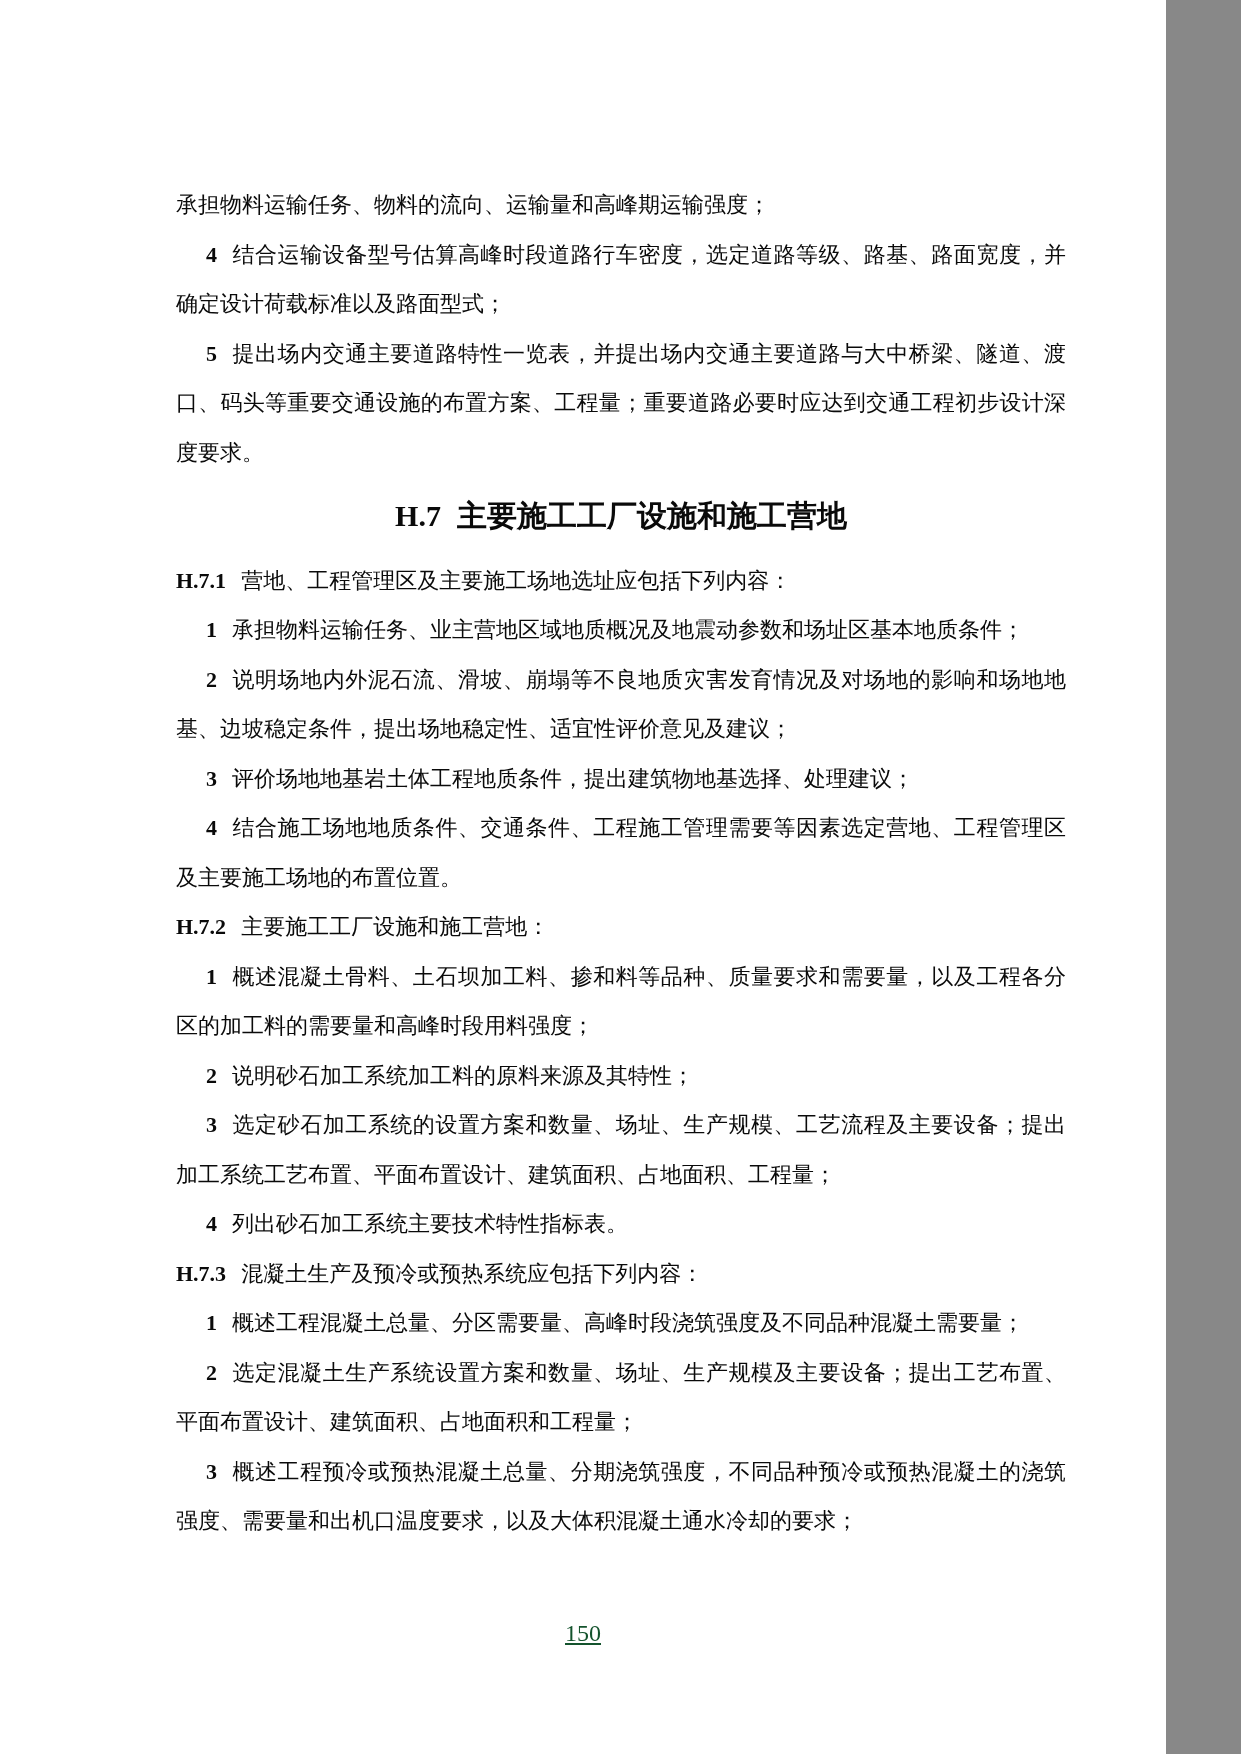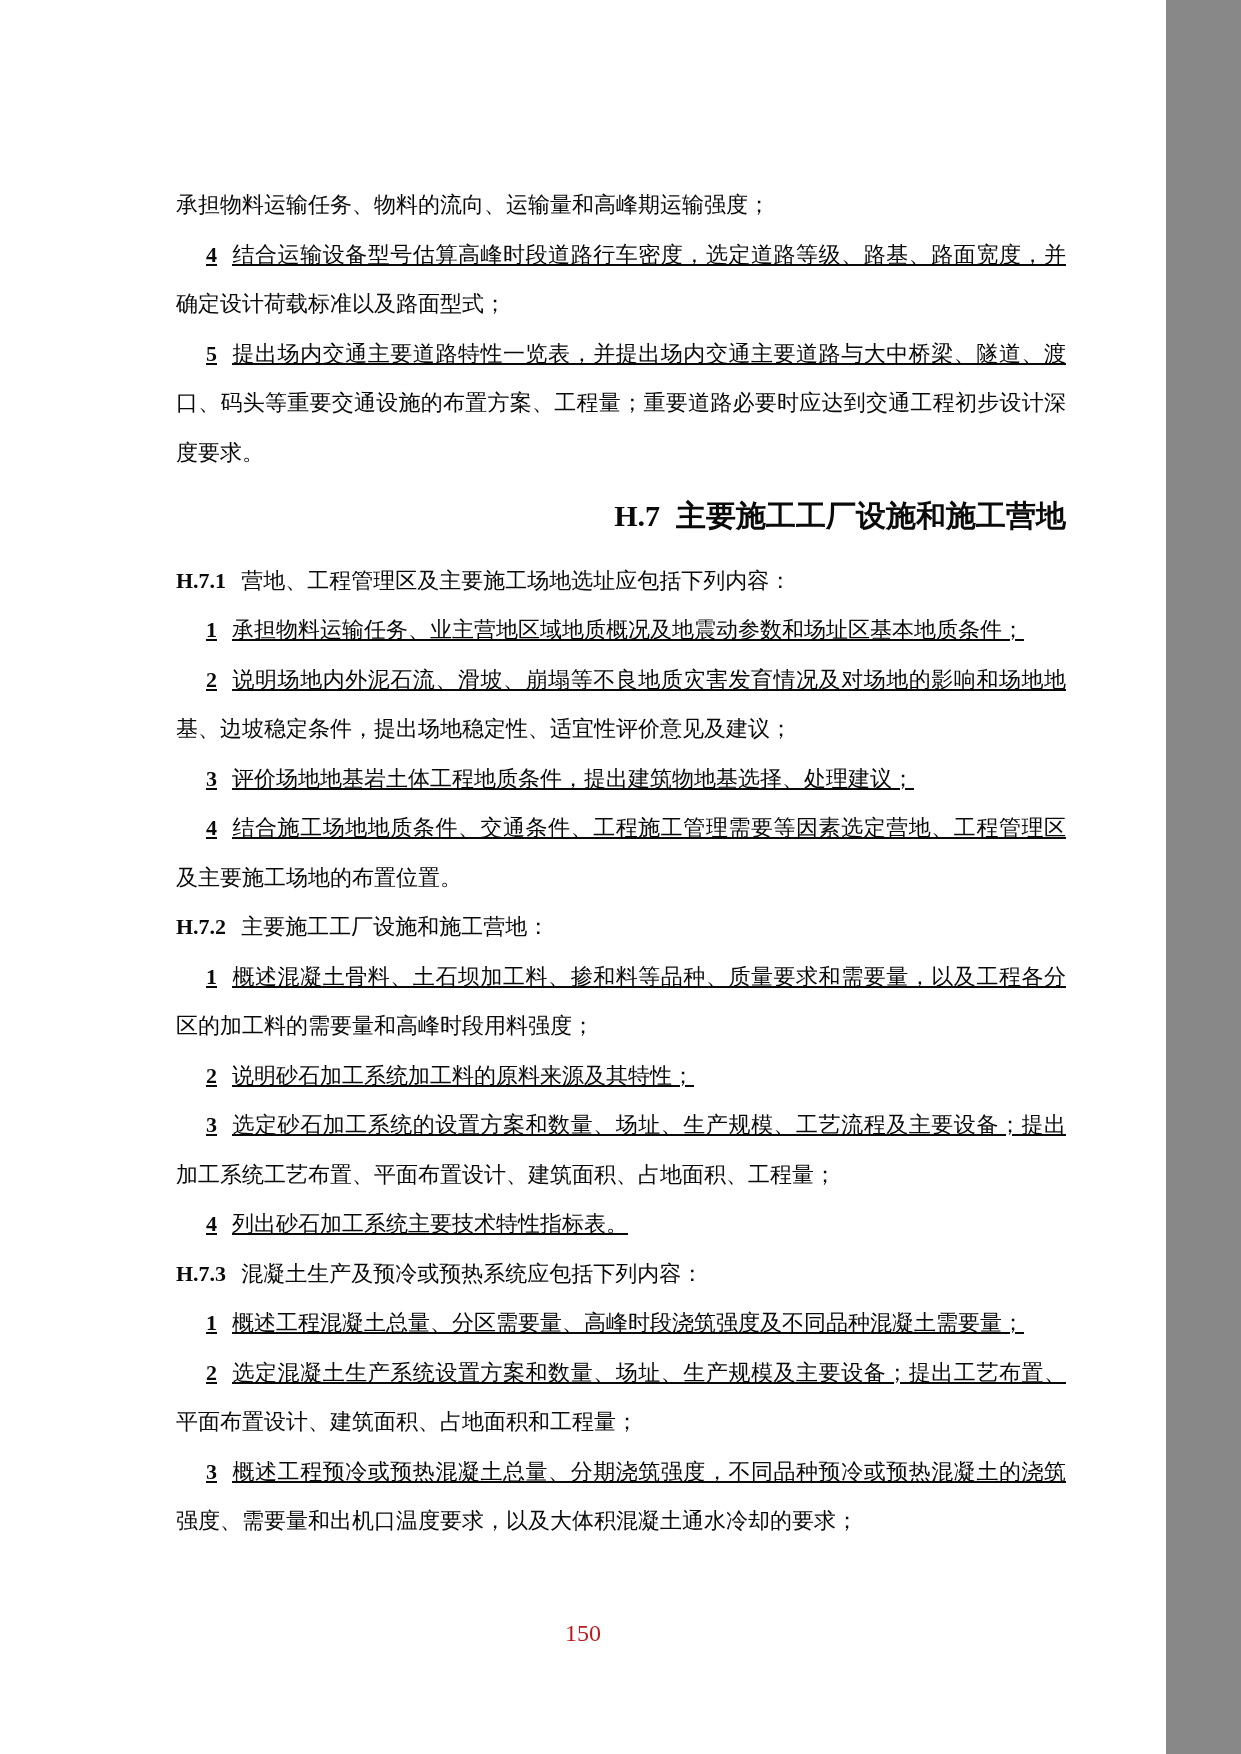--- a/index.html
+++ b/index.html
@@ -30,48 +30,48 @@
     white-space: nowrap;
   }
   .line.justify {
     white-space: normal;
     text-align: justify;
     text-align-last: justify;
     text-justify: inter-character;
   }
   .line.indent {
     padding-left: 30px;
-    text-decoration: underline;
   }
   .line .prefix {
     font-weight: bold;
     margin-right: 15px;
   }
   .heading {
     font-size: 30px;
     font-weight: bold;
     line-height: 49.5px;
     height: 49.5px;
-    text-align: right;
+    text-align: center;
     margin-top: 14px;
     margin-bottom: 15px;
     white-space: nowrap;
   }
   .heading .prefix {
     margin-right: 16px;
   }
   .footer {
     position: absolute;
     top: 1618px;
     left: 0;
     width: 100%;
     text-align: center;
     font-size: 24px;
     line-height: 30px;
-    color: #b91c1c;
+    color: #14532d;
+    text-decoration: underline;
   }
 </style>
 </head>
 <body>
 
 <div class="page">
   <div class="content">
       <div class="line"><span>承担物料运输任务、物料的流向、运输量和高峰期运输强度；</span></div>
       <div class="line indent justify"><span class="prefix">4</span><span>结合运输设备型号估算高峰时段道路行车密度，选定道路等级、路基、路面宽度，并</span></div>
       <div class="line"><span>确定设计荷载标准以及路面型式；</span></div>

